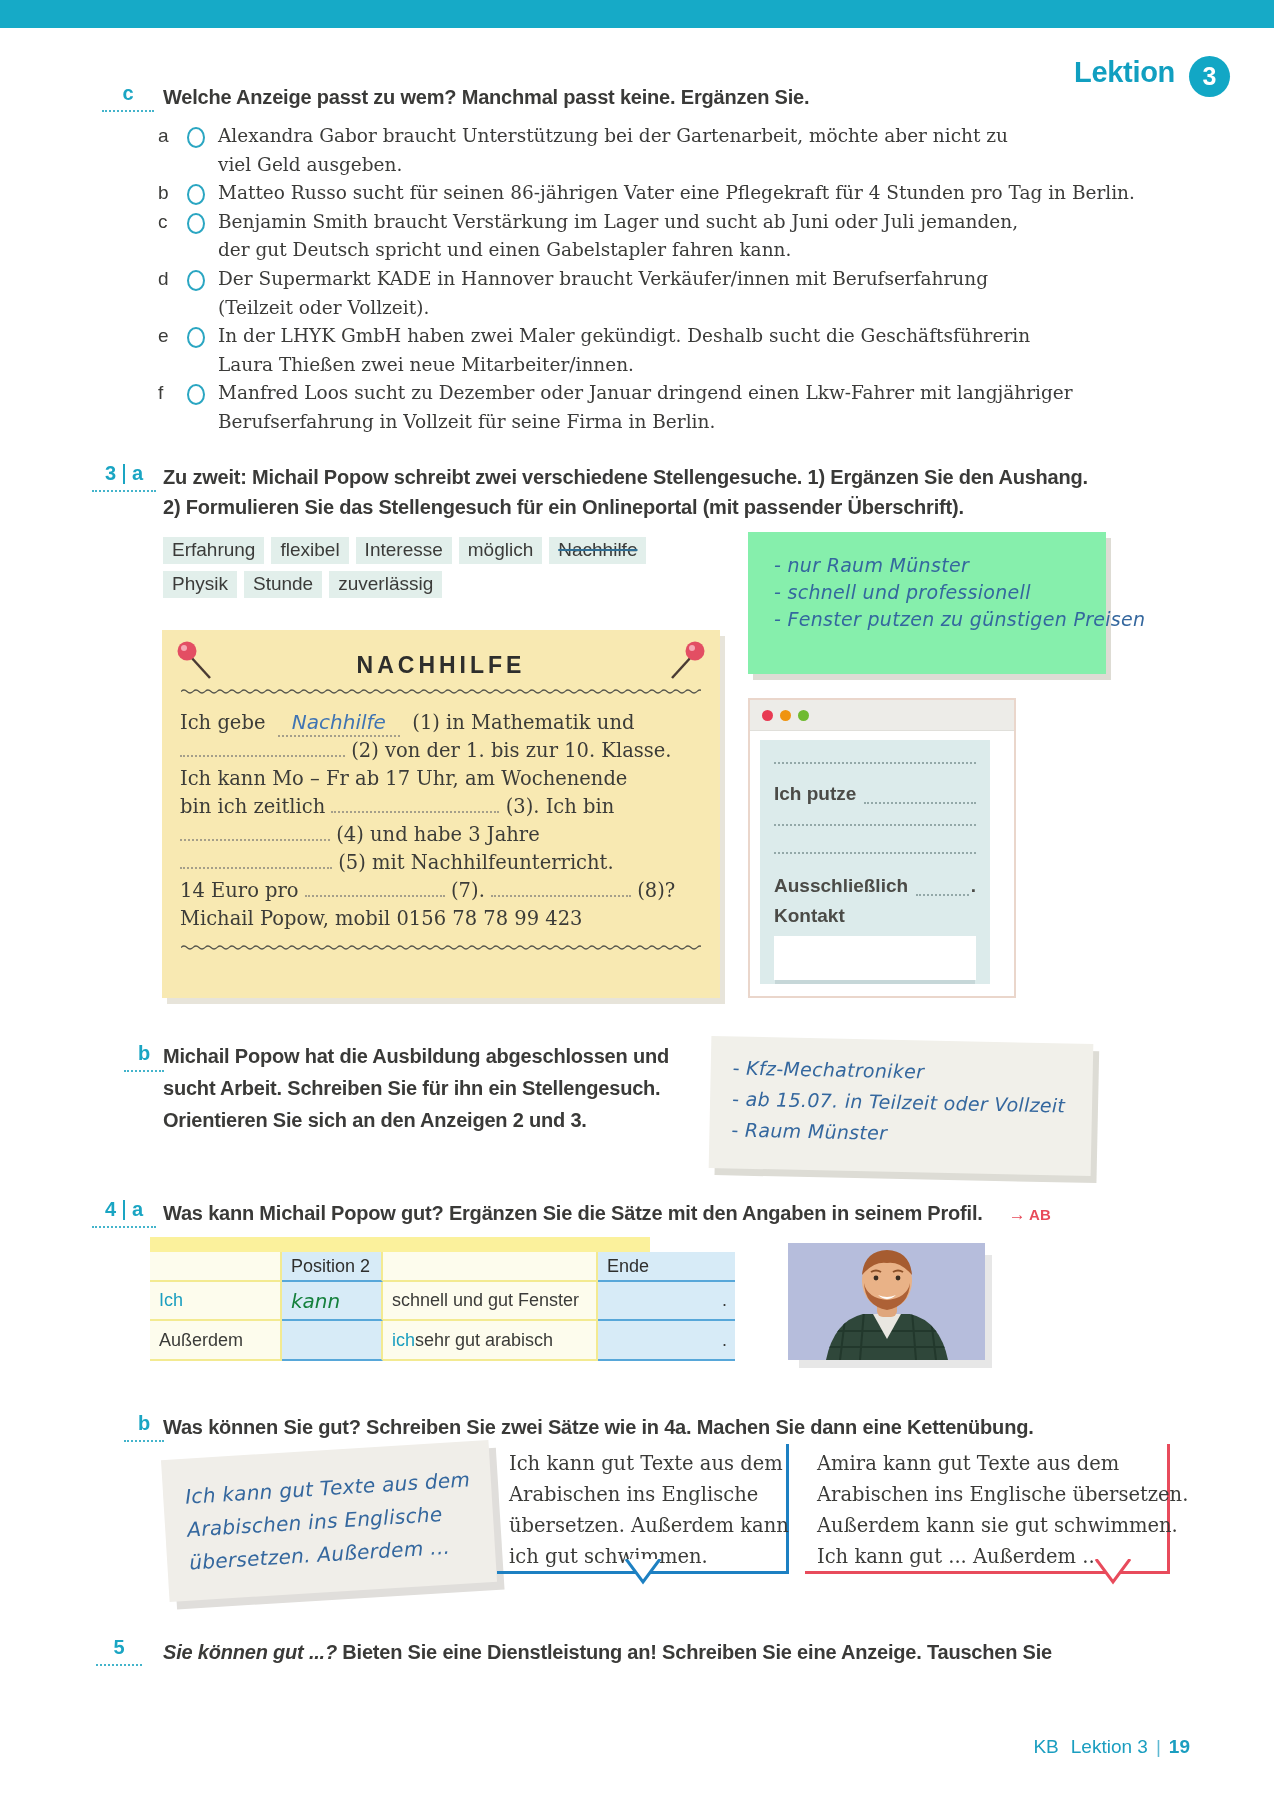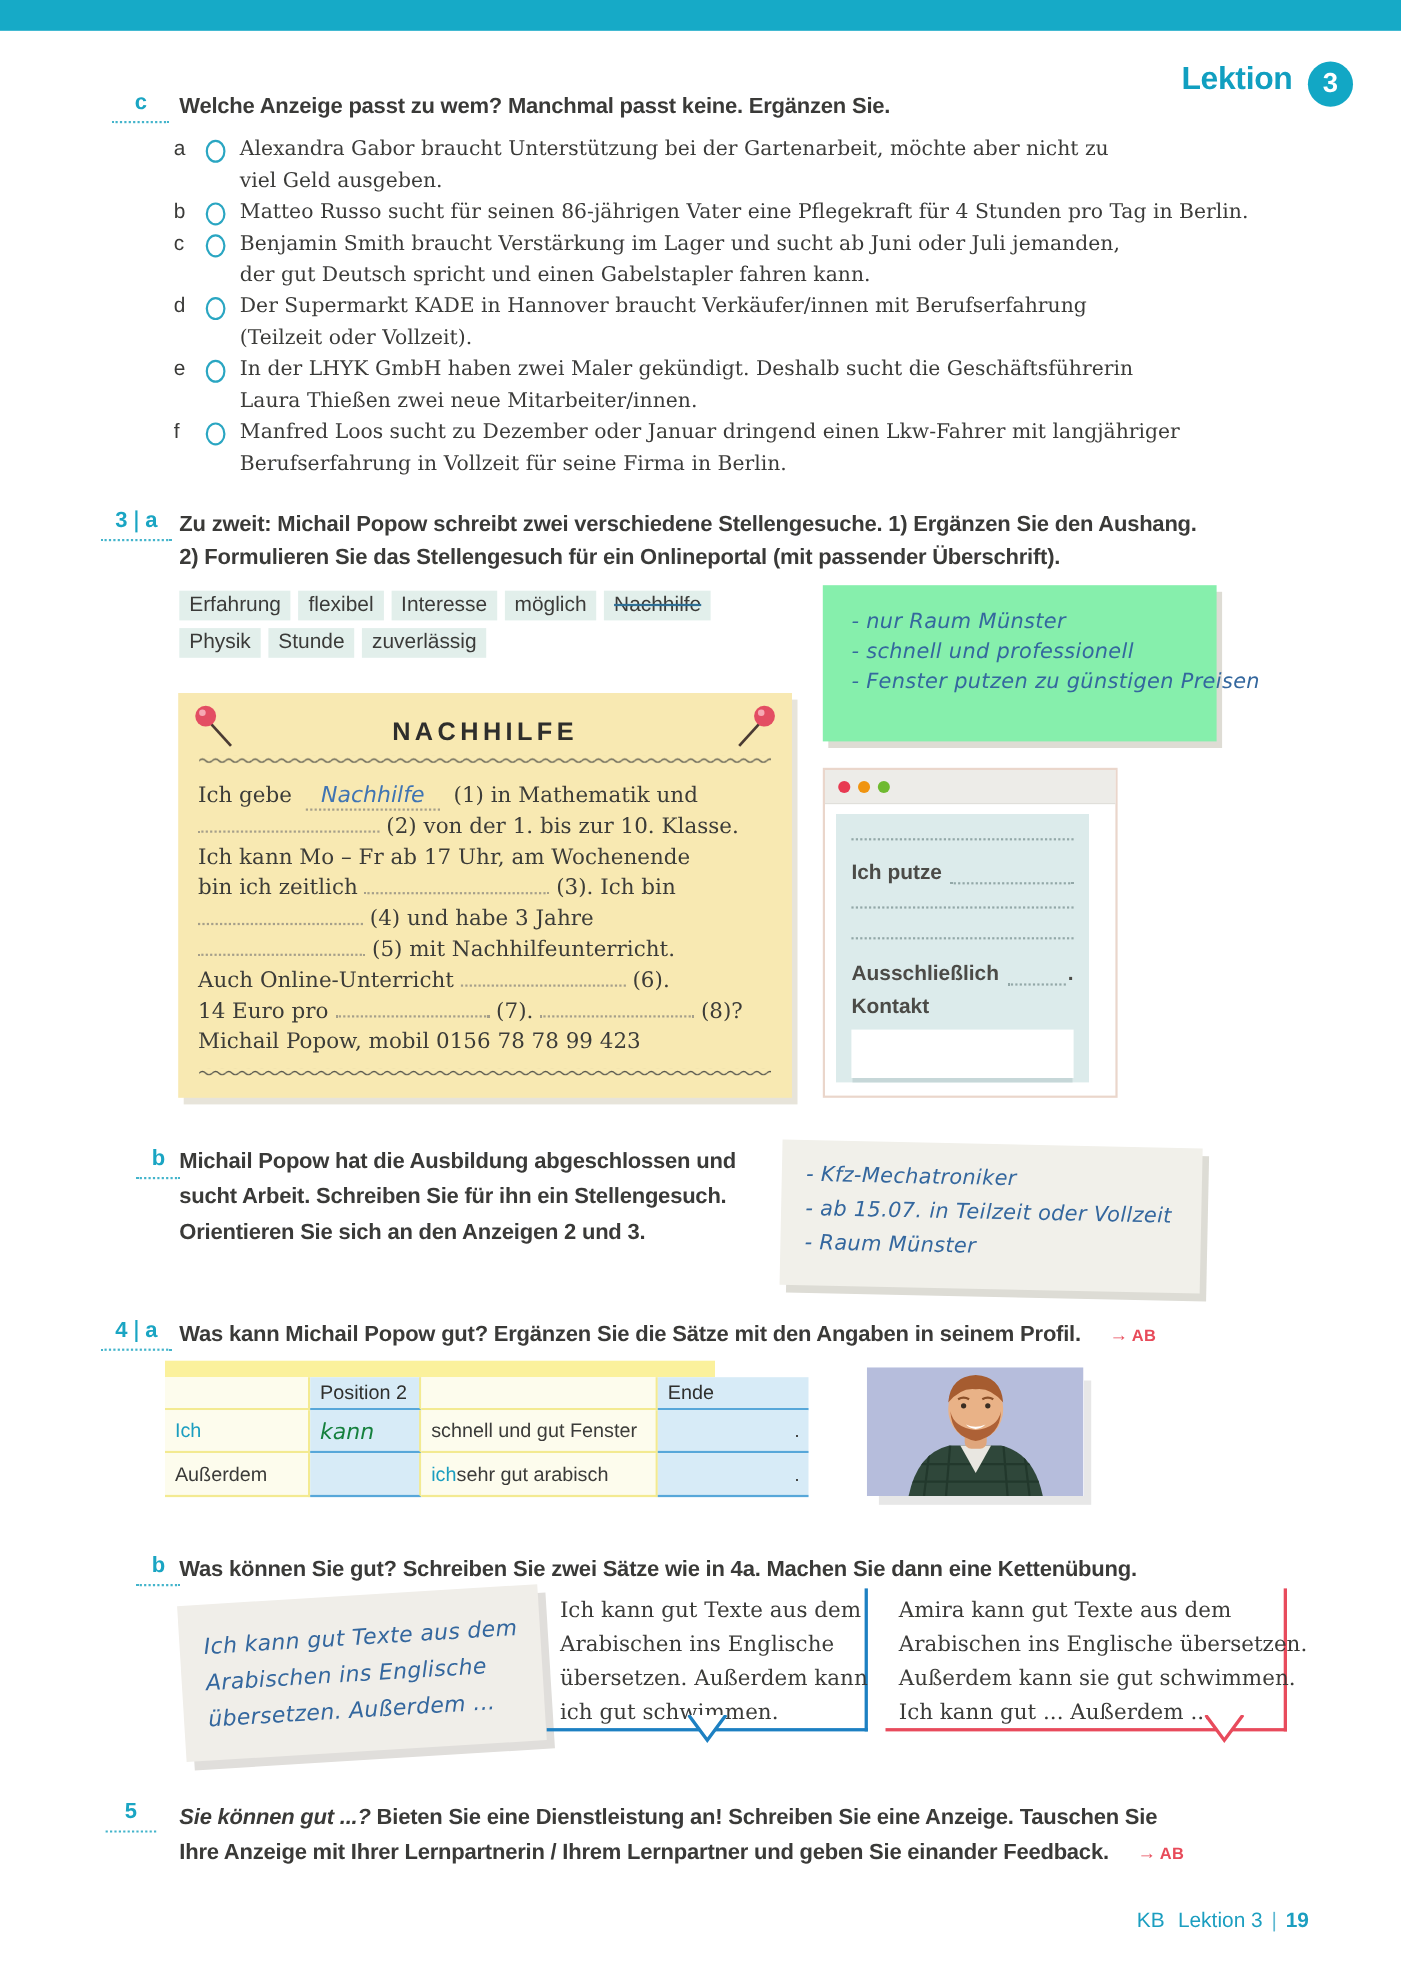--- a/index.html
+++ b/index.html
@@ -238,21 +238,20 @@
         </defs>
         <rect width="520" height="7" fill="url(#wv1)"></rect>
       </svg>
     <div class="ynote-body">
       <div><span>Ich gebe</span>&nbsp; <span class="hand-fill">Nachhilfe</span>&nbsp; <span>(1) in Mathematik und</span></div>
       <div><span class="blank b165"></span> <span>(2) von der 1. bis zur 10. Klasse.</span></div>
       <div>Ich kann Mo – Fr ab 17 Uhr, am Wochenende</div>
       <div><span>bin ich zeitlich</span> <span class="blank b168"></span> <span>(3). Ich bin</span></div>
       <div><span class="blank b150"></span> <span>(4) und habe 3 Jahre</span></div>
       <div><span class="blank b152"></span> <span>(5) mit Nachhilfeunterricht.</span></div>
-      <div><span>Auch Online-Unterricht</span> <span class="blank b150"></span> <span>(6).</span></div>
       <div><span>14 Euro pro</span> <span class="blank b140"></span> <span>(7).</span> <span class="blank b140"></span> <span>(8)?</span></div>
       <div>Michail Popow, mobil 0156 78 78 99 423</div>
     </div>
     <svg class="wave" width="520" height="7" style="margin-top:10px;">
         <rect width="520" height="7" fill="url(#wv1)"></rect>
       </svg>
   </div>
 
   <div class="paper" id="note-muenster">
     <div class="hand-line">- nur Raum Münster</div>
@@ -405,20 +404,19 @@
           <path d="M1 0 L18 23 L35 0" fill="none" stroke="#e84b5c" stroke-width="3"></path>
         </svg>
     </span>
   </div>
 
   <div class="sec" id="sec-5">
     <span>5</span>
   </div>
   <div class="h" id="h-5">
     <div><span class="it">Sie können gut ...?</span><span> Bieten Sie eine Dienstleistung an! Schreiben Sie eine Anzeige. Tauschen Sie</span></div>
-    <div><span>Ihre Anzeige mit Ihrer Lernpartnerin / Ihrem Lernpartner und geben Sie einander Feedback.</span><span class="ab"><span class="arr">→</span><span>AB</span></span></div>
   </div>
 
   <div id="footer-kb">
     <span class="kb">KB</span><span>Lektion 3</span><span class="sep">|</span><b>19</b>
   </div>
 
 </div>
 
 </body></html>

